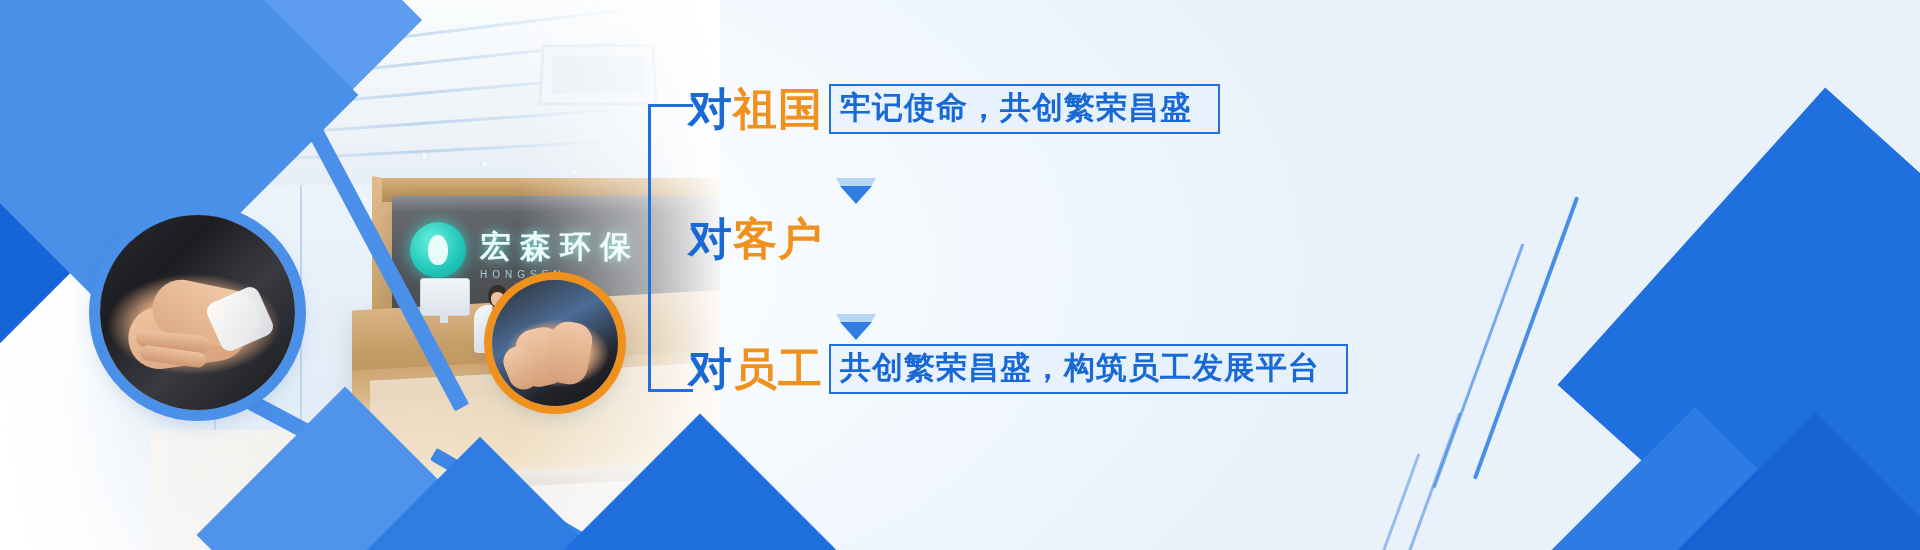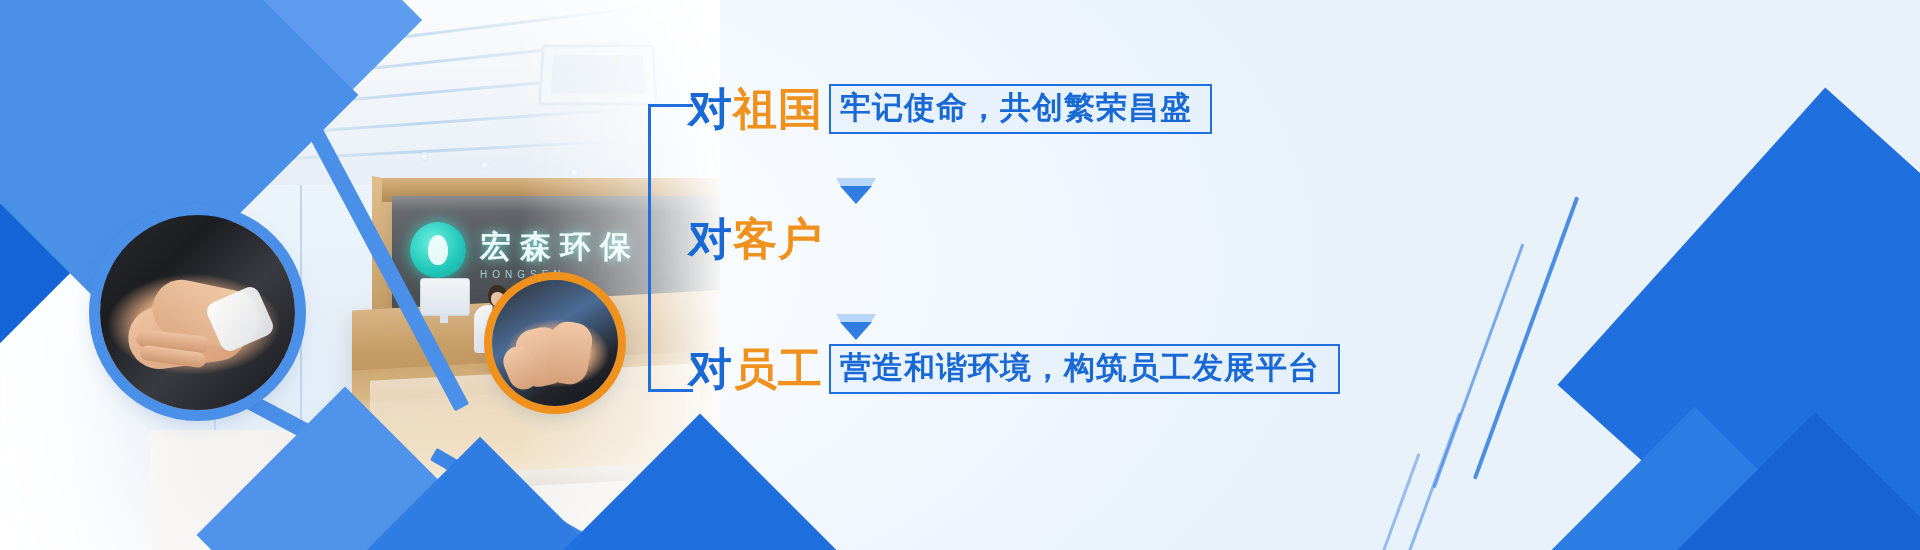--- a/index.html
+++ b/index.html
@@ -153,21 +153,21 @@
   .row2{top:68px;}
   .row3{top:136px;}
   .lead{display:flex;align-items:baseline;white-space:nowrap;
     font-size:44px;font-weight:900;letter-spacing:1px;line-height:1;
     font-family:"Liberation Sans","DejaVu Sans",sans-serif;}
   .lead .c-blue{color:#1868d6;}
   .lead .c-orange{color:#f0911e;}
   .box{margin-left:6px;display:inline-block;white-space:nowrap;
     border:2px solid #1f6fde;background:rgba(225,238,252,.55);
     color:#1868d6;font-weight:700;font-size:31px;letter-spacing:1px;
-    padding:5px 18px 7px 9px;line-height:1.08;
+    padding:5px 26px 7px 9px;line-height:1.08;
     font-family:"Liberation Sans","DejaVu Sans",sans-serif;}
 
   .arrow{position:absolute;width:40px;height:26px;}
   .arrow .top{position:absolute;left:0;top:0;width:40px;height:8px;background:#b8d6f5;
     clip-path:polygon(0 0,100% 0,88% 100%,12% 100%);}
   .arrow .bot{position:absolute;left:4px;top:8px;width:32px;height:18px;background:#2f7ce2;
     clip-path:polygon(0 0,100% 0,50% 100%);}
   .arrow1{left:148px;top:100px;}
   .arrow2{left:148px;top:236px;}
 </style>
@@ -286,21 +286,21 @@
           <span class="c-blue">对</span>
             <span class="c-orange">客户</span>
         </span>
       </div>
 
       <div class="row row3">
         <span class="lead">
           <span class="c-blue">对</span>
             <span class="c-orange">员工</span>
         </span>
-        <span class="box">营造和谐环境，构筑员工发展平台</span>
+        <span class="box">共创繁荣昌盛，构筑员工发展平台</span>
       </div>
 
       <div class="arrow arrow1">
         <div class="top"></div>
           <div class="bot"></div>
       </div>
       <div class="arrow arrow2">
         <div class="top"></div>
           <div class="bot"></div>
       </div>

